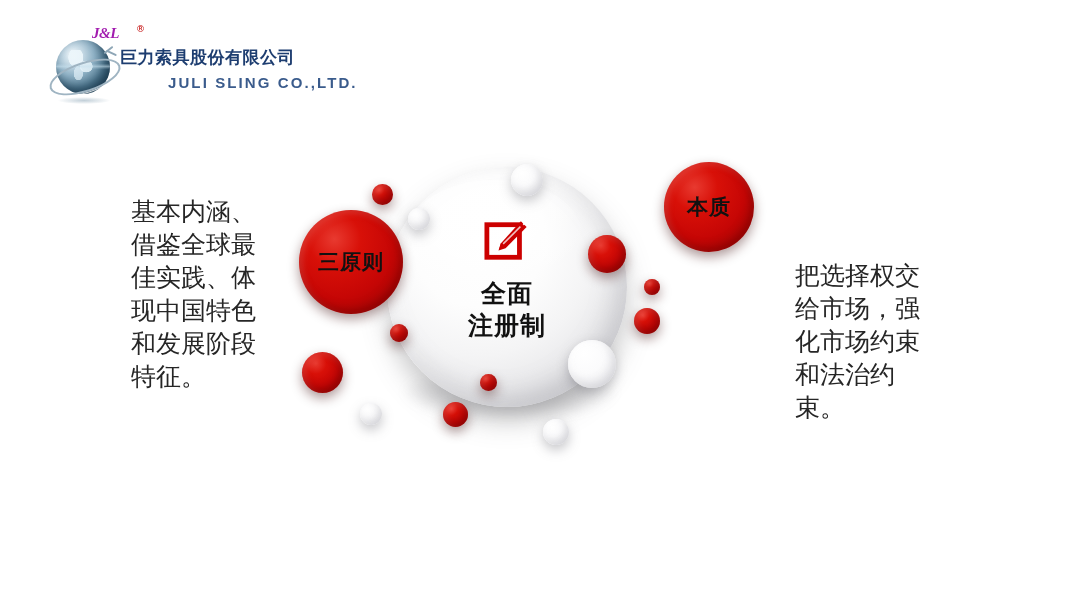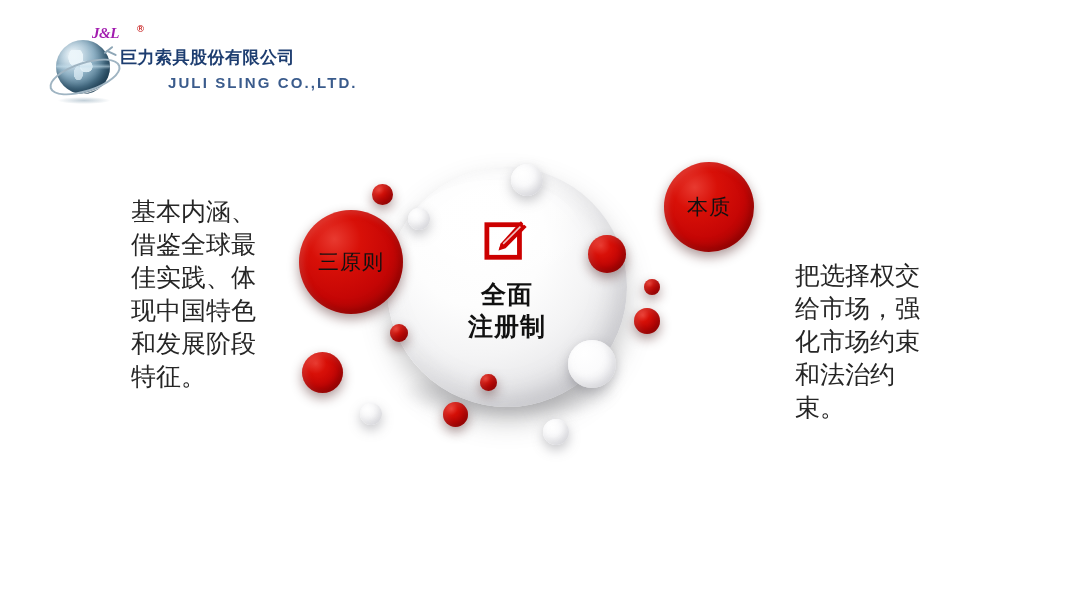--- a/index.html
+++ b/index.html
@@ -228,21 +228,21 @@
   }
 
   .bub-label {
     position: absolute;
     left: 0;
     right: 0;
     top: 50%;
     transform: translateY(-50%);
     text-align: center;
     font-size: 21px;
-    font-weight: 400;
+    font-weight: 700;
     color: #111111;
     font-family: "DejaVu Sans", "Liberation Sans", sans-serif;
     letter-spacing: 1px;
   }
 
   
   #center-content {
     position: absolute;
     left: 180px;
     top: 78px;
@@ -253,21 +253,21 @@
     width: 46px;
     height: 46px;
     margin: 0 auto 14px auto;
     display: block;
   }
   #center-title {
     font-size: 25px;
     font-weight: bold;
     line-height: 32px;
     color: #111111;
-    font-family: Liberation Sans, sans-serif;
+    font-family: Liberation Serif, serif;
     letter-spacing: 1px;
     white-space: pre-line;
   }
 </style>
 </head>
 <body>
 
 <div id="logo-block">
 
   <div id="logo-globe-wrap">

